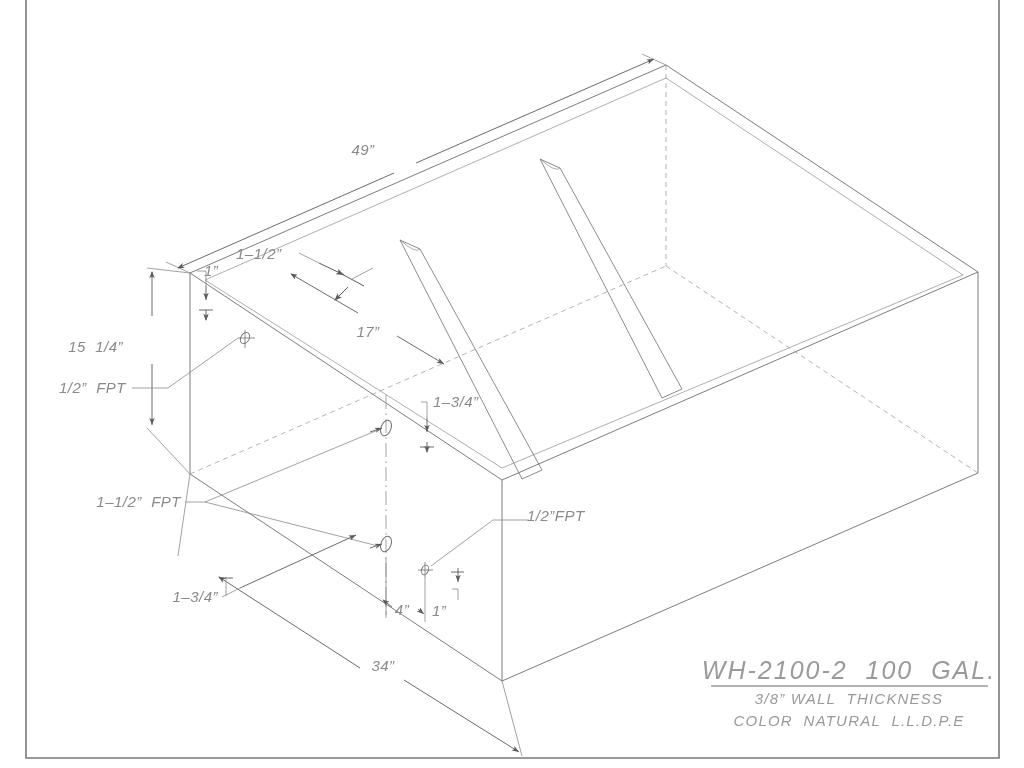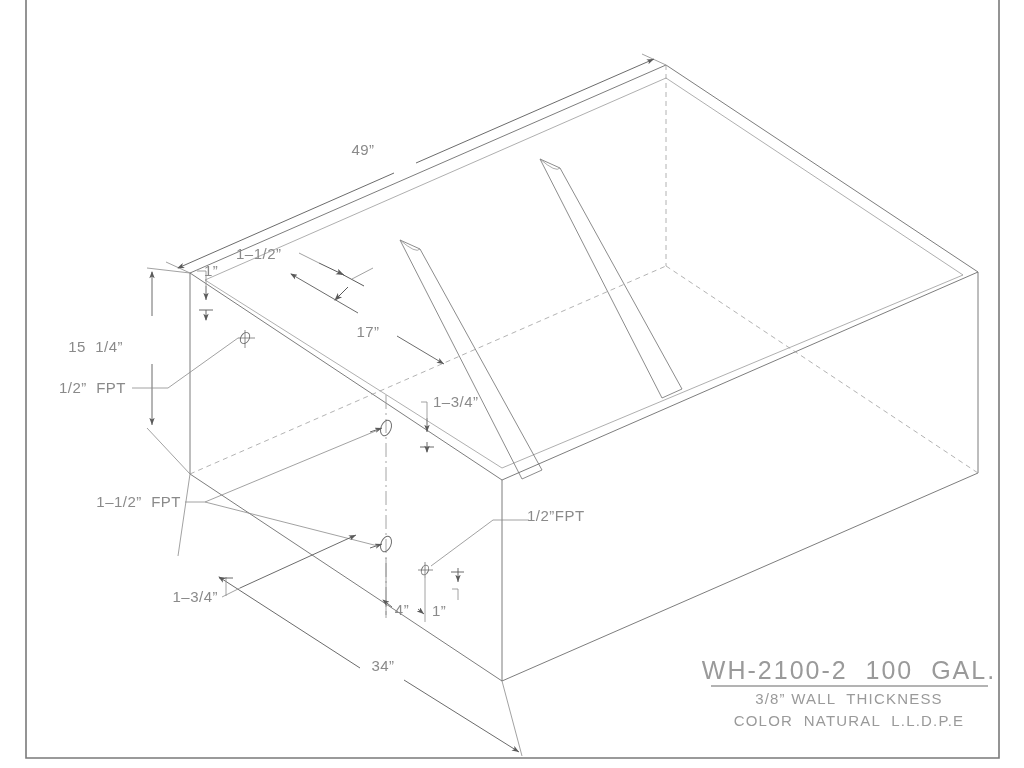--- a/index.html
+++ b/index.html
@@ -12,20 +12,21 @@
     width: 1024px;
     height: 768px;
     overflow: hidden;
     font-family: "Liberation Sans", sans-serif;
   }
   #sheet {
     position: relative;
     width: 1024px;
     height: 768px;
     background: #ffffff;
+    font-style: italic;
   }
   #drawing-svg {
     position: absolute;
     left: 0;
     top: 0;
     width: 1024px;
     height: 768px;
   }
   .dim-text {
     font-family: "Liberation Sans", sans-serif;

